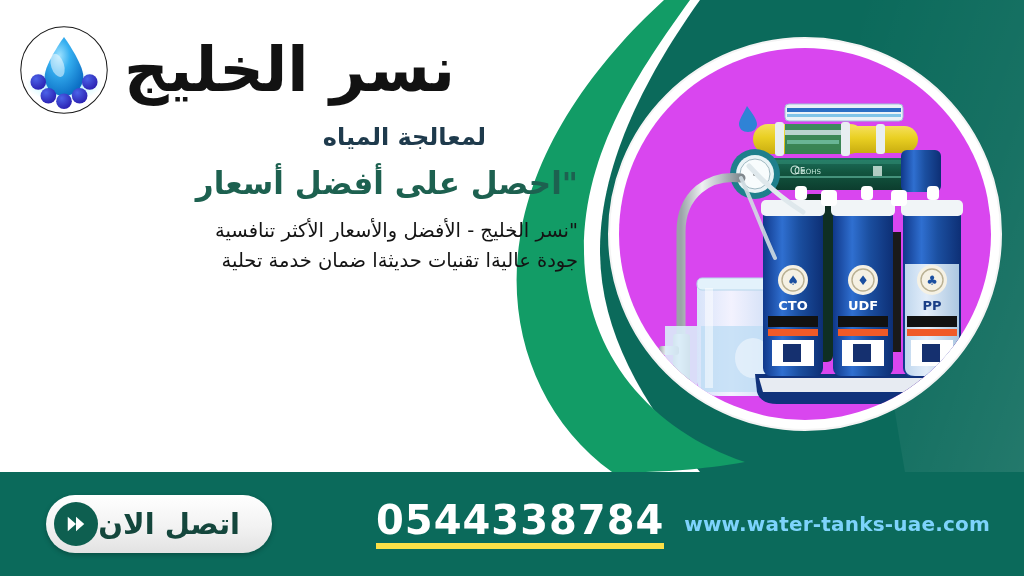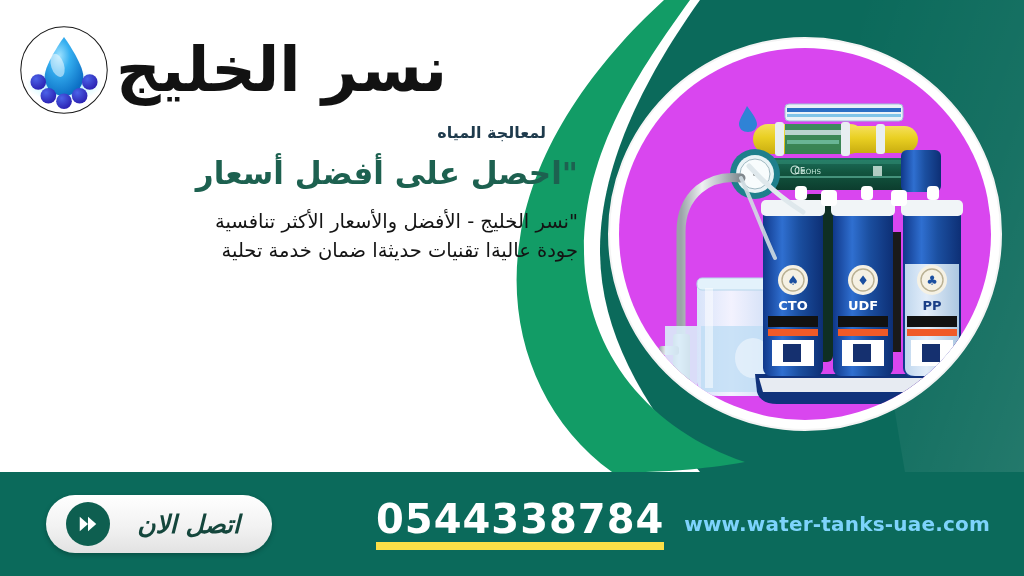--- a/index.html
+++ b/index.html
@@ -31,33 +31,33 @@
 
   
   .content {
     position:absolute; left:0; top:0; width:600px; height:472px;
     padding:18px 22px 0 18px;
     direction:rtl; text-align:right;
   }
 
   .brand-row {
     display:flex; flex-direction:row-reverse; align-items:center;
-    justify-content:flex-start; gap:6px;
+    justify-content:flex-start; gap:14px;
     height:104px; padding-right:6px;
   }
   .logo-mark { width:92px; height:92px; flex:0 0 92px; }
   .brand-name {
     font-size:62px; font-weight:bold; color:#121212;
     line-height:1; letter-spacing:-1px; white-space:nowrap;
     font-family:"DejaVu Sans",sans-serif;
   }
 
   .brand-sub {
-    font-size:16px; font-weight:bold; color:#1e3a4c;
-    margin:2px 32px 0 0; line-height:1.15; white-space:nowrap;
+    font-size:24px; font-weight:bold; color:#1e3a4c;
+    margin:2px 92px 0 0; line-height:1.15; white-space:nowrap;
   }
 
   .headline {
     font-size:31px; font-weight:bold; color:#1d6150;
     line-height:1.28; margin-top:12px; padding-left:10px;
   }
 
   .body-copy {
     font-size:19.5px; color:#141414; line-height:1.45;
     margin-top:14px; padding-left:16px;
@@ -82,34 +82,34 @@
     background:linear-gradient(180deg,#ffffff 0%,#f2f2f2 55%,#e2e2e2 100%);
     border-radius:29px;
     display:flex; flex-direction:row-reverse; align-items:center;
     justify-content:space-between;
     padding:0 6px 0 20px;
     box-shadow:0 2px 5px rgba(0,0,0,.25);
     flex:0 0 226px;
     cursor:pointer;
   }
   .cta-label {
-    font-size:25px; font-weight:bold; color:#14463c;
-    direction:rtl; padding-right:26px; white-space:nowrap;font-style:italic;
+    font-size:29px; font-weight:bold; color:#14463c;
+    direction:rtl; padding-right:26px; white-space:nowrap;
   }
   .cta-icon {
     width:44px; height:44px; border-radius:50%;
     background:#0e5f50;
     display:flex; align-items:center; justify-content:center;
     flex:0 0 44px;
   }
 
   .phone {
     font-size:40px; font-weight:bold; color:#ffffff;
     letter-spacing:1px; margin-left:104px;
-    border-bottom:8px solid #fde047; padding-bottom:2px;
+    border-bottom:6px solid #fde047; padding-bottom:2px;
     line-height:1.05; white-space:nowrap; cursor:pointer;
   }
   .website {
     font-size:20px; font-weight:bold; color:#7dd3fc;
     letter-spacing:.2px; margin-left:auto; white-space:nowrap; cursor:pointer;
   }
 </style>
 </head>
 <body>
 

